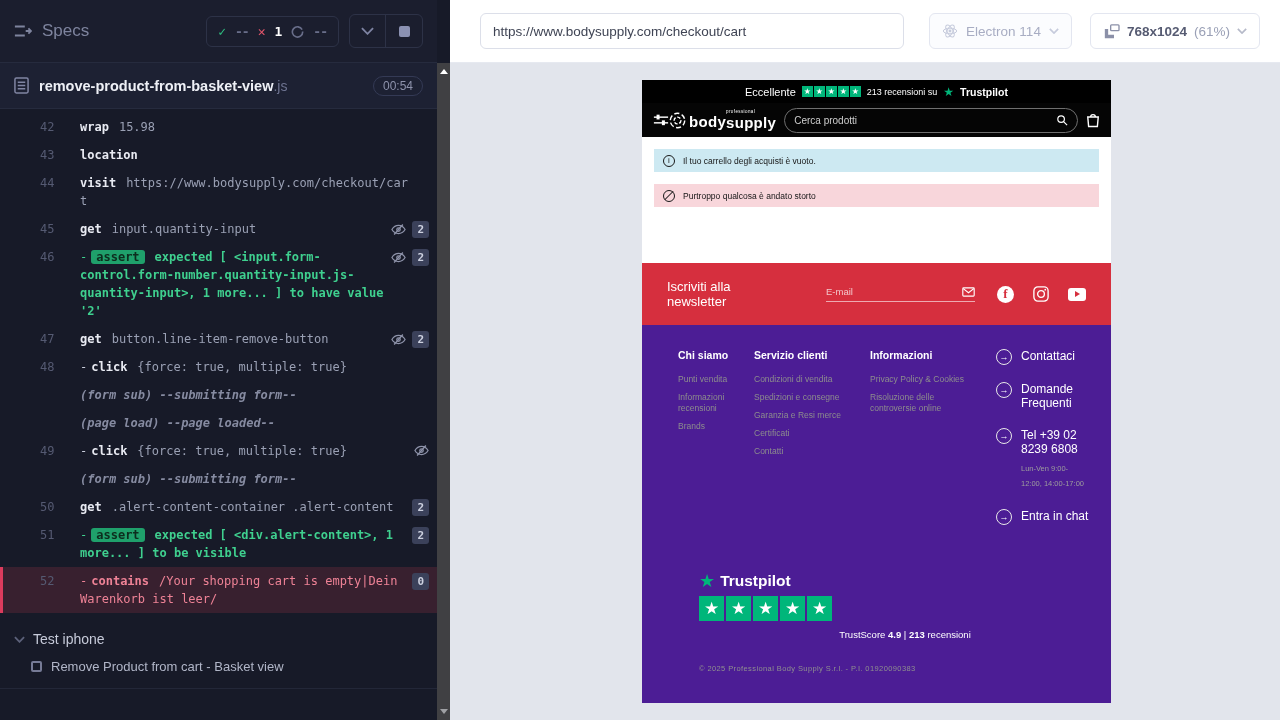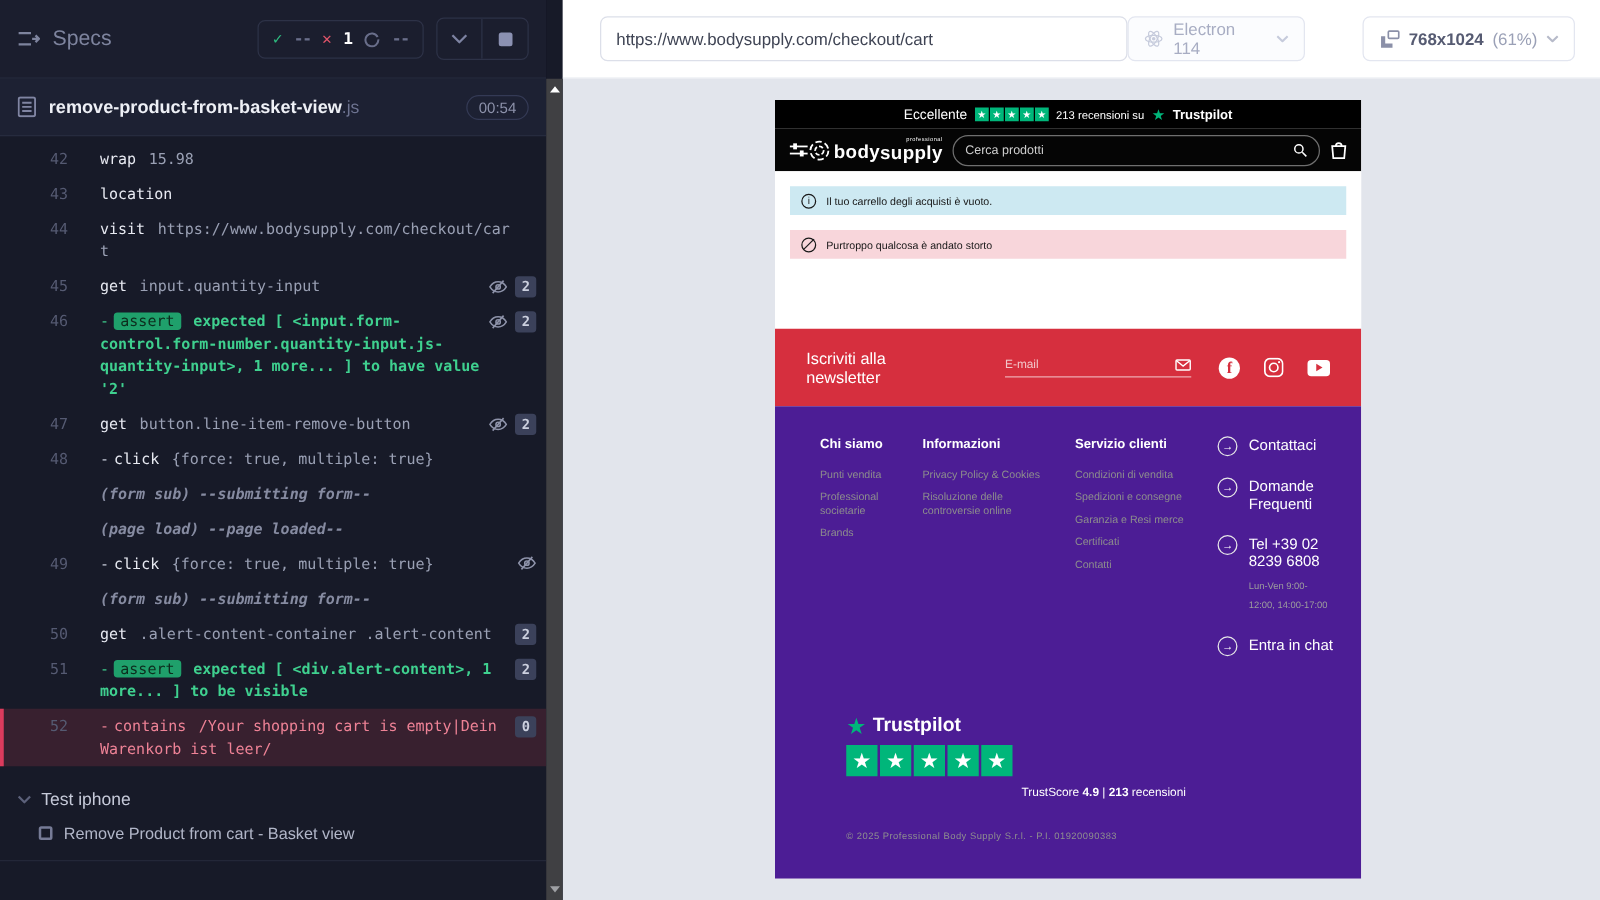--- a/index.html
+++ b/index.html
@@ -35,21 +35,21 @@
                     color:#8d92ab; font-size:12px; }
 
   .cmd-log { flex:0 0 auto; padding-top:4px; font-family:"DejaVu Sans Mono",monospace; font-size:12px; }
   .cmd-row { position:relative; display:flex; padding:5px 0 5px 40px; line-height:18px; }
   .cmd-row.failed { background:#38202f; border-left:3px solid #dc3b5d; padding-left:37px; }
   .cmd-num { width:32px; flex:0 0 32px; color:#555a72; }
   .cmd-body { margin-left:8px; max-width:330px; word-break:break-word; }
   .cmd-dash { color:#c9cddb; margin-right:4px; }
   .cmd-dash.assert { color:#3fd08f; }
   .cmd-dash.failed { color:#ee8296; }
-  .cmd-name { font-weight:normal; color:#e8eaf2; margin-right:10px; }
+  .cmd-name { font-weight:bold; color:#e8eaf2; margin-right:10px; }
   .cmd-args { color:#9aa0b4; }
   .assert-badge { background:#1fa06b; color:#0d2d1e; padding:0 5px; border-radius:3px; }
   .cmd-args.green { color:#3fd08f;font-weight:bold; }
   .fail-text { color:#ee8296 !important; }
   .cmd-sub { margin-top:10px; font-style:italic; font-weight:600; color:#868ba1; }
   .cmd-right { position:absolute; right:8px; top:6px; display:flex; align-items:center; gap:6px; color:#8e93aa; }
   .count-badge { background:#3b415a; color:#ccd0df; border-radius:3px; padding:0 5px;
                  font-size:11px; font-weight:bold; min-width:16px; text-align:center; line-height:17px; }
 
   .suite-section { padding-top:14px; }
@@ -70,46 +70,46 @@
   #right { flex:1; display:flex; flex-direction:column; background:#e2e5ec; }
   .topbar { height:63px; background:#ffffff; border-bottom:1px solid #e6e9f0;
             display:flex; align-items:center; padding:0 20px 0 30px; }
   .url-input { width:424px; height:36px; border:1px solid #dcdfe9; border-radius:6px;
                padding:0 12px; font-size:13.5px; color:#3f4454; outline:none;
                font-family:"Liberation Sans",sans-serif; }
   .top-spacer { flex:1; }
   .browser-box { height:36px; border:1px solid #e3e6f0; background:#fbfcfe; border-radius:6px;
                  display:flex; align-items:center; gap:8px; padding:0 12px; color:#a8adc3; font-size:13.5px; margin-right:18px; }
   .viewport-box { height:36px; border:1px solid #e3e6f0; border-radius:6px;
-                  display:flex; align-items:center; gap:7px; padding:0 12px; font-size:13.5px;margin-left:28px; }
+                  display:flex; align-items:center; gap:7px; padding:0 12px; font-size:13.5px; }
   .vp-size { color:#565b72; font-weight:bold; }
   .vp-zoom { color:#9aa0b6; }
 
   .stage { flex:1; position:relative; }
-  .device { position:absolute; left:170px; top:17px; width:469px; height:623px;
+  .device { position:absolute; left:192px; top:17px; width:469px; height:623px;
             background:#ffffff; display:flex; flex-direction:column; overflow:hidden; }
 
   
   .trustbar { height:23px; background:#000; color:#fff; display:flex; align-items:center;
               justify-content:center; gap:6px; flex:0 0 23px; }
   .tb-word { font-size:11px; }
   .tb-stars { display:flex; gap:1px; }
   .tb-star { width:11px; height:11px; background:#00b67a; color:#fff; font-size:8px;
              display:flex; align-items:center; justify-content:center; }
   .tb-reviews { font-size:9px; }
   .tb-tp-star { color:#00b67a; font-size:12px; line-height:1; }
   .tb-brand { font-size:10.5px; font-weight:bold; }
 
   
   .shop-header { height:34px; background:#050505; display:flex; align-items:center;
                  padding:0 11px; flex:0 0 34px; }
   .logo { display:flex; align-items:center; gap:3px; color:#fff; }
   .logo-mark { font-size:15px; line-height:1; }
   .logo-text { font-size:15px; font-weight:bold; letter-spacing:0.3px; display:flex; align-items:flex-end; }
-  .logo-stack { display:flex; flex-direction:column; align-items:flex-end; line-height:1; }
+  .logo-stack { display:flex; flex-direction:column; align-items:flex-start; line-height:1; }
   .logo-sup { font-size:4.5px; font-weight:normal; letter-spacing:0.4px; margin-bottom:1px; }
   .shop-search { flex:1; height:25px; border:1px solid #6f6f6f; border-radius:13px;
                  display:flex; align-items:center; padding:0 9px; margin:5px 8px; }
   .shop-search input { flex:1; background:transparent; border:none; outline:none;
                        color:#ddd; font-size:10px; font-family:"Liberation Sans",sans-serif; }
   .shop-search input::placeholder { color:#cfcfcf; }
 
   
   .page-body { padding:12px; display:flex; flex-direction:column; gap:12px; background:#fff; flex:0 0 126px; }
   .alert { height:23px; display:flex; align-items:center; gap:8px; padding:0 9px; font-size:8.5px; color:#161616; }
@@ -471,35 +471,35 @@
               <span class="yt-tri"></span>
             </span>
         </span>
       </div>
 
       <div class="shop-footer">
         <div class="foot-cols">
           <div class="foot-col fc-1">
               <div class="fc-head">Chi siamo</div>
               <a href="#">Punti vendita</a>
-              <a href="#">Professional societarie</a>
+              <a href="#">Informazioni recensioni</a>
               <a href="#">Brands</a>
-            </div>
-            <div class="foot-col fc-3">
-              <div class="fc-head">Informazioni</div>
-              <a href="#">Privacy Policy &amp; Cookies</a>
-              <a href="#">Risoluzione delle controversie online</a>
             </div>
             <div class="foot-col fc-2">
               <div class="fc-head">Servizio clienti</div>
               <a href="#">Condizioni di vendita</a>
               <a href="#">Spedizioni e consegne</a>
               <a href="#">Garanzia e Resi merce</a>
               <a href="#">Certificati</a>
               <a href="#">Contatti</a>
+            </div>
+            <div class="foot-col fc-3">
+              <div class="fc-head">Informazioni</div>
+              <a href="#">Privacy Policy &amp; Cookies</a>
+              <a href="#">Risoluzione delle controversie online</a>
             </div>
             <div class="foot-col fc-4" id="contacts-col">
               <div class="contact-item">
                 <span class="contact-circle">→</span>
                 <div>
                   <div class="contact-label">Contattaci</div>
                 </div>
               </div>
               <div class="contact-item">
                 <span class="contact-circle">→</span>

